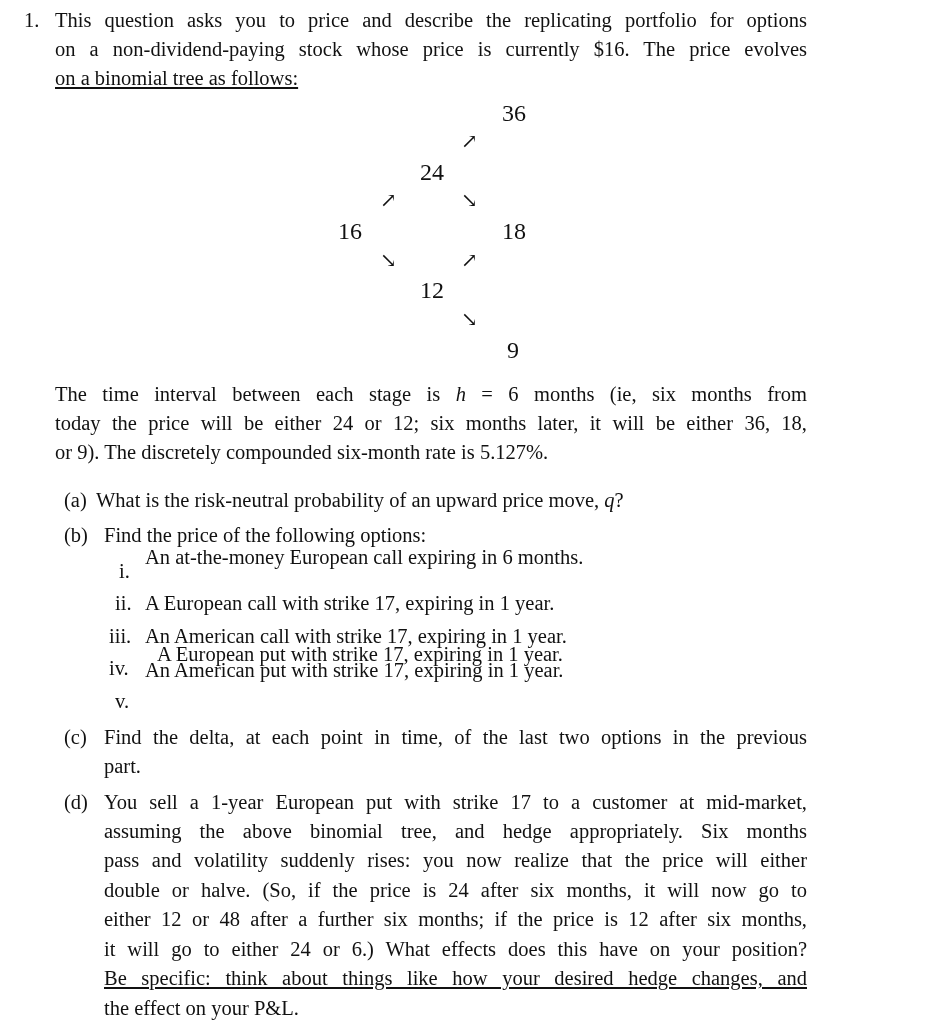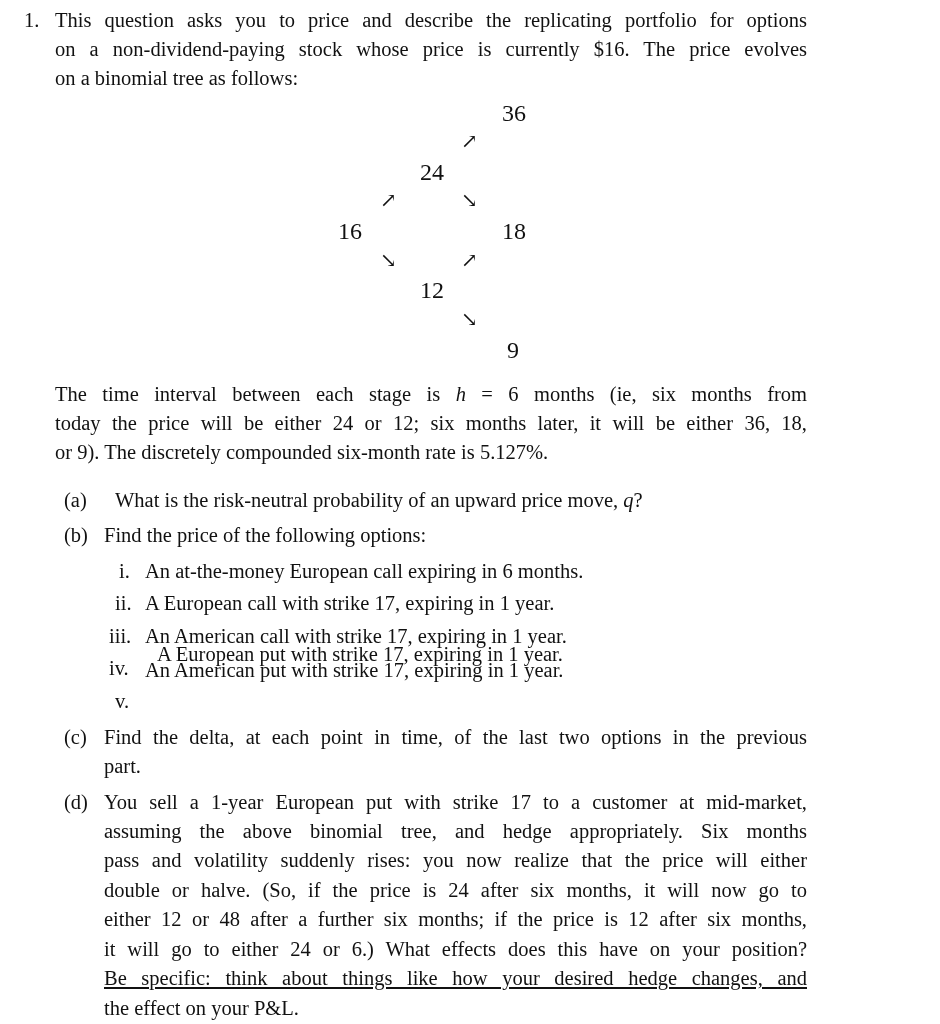--- a/index.html
+++ b/index.html
@@ -16,21 +16,21 @@
     .ital { font-style: italic; }
   </style>
 </head>
 <body>
 
 <div>
 
   <span class="abs line" style="left:24px; top:6px;">1.</span>
   <div class="abs line just" style="left:55px; top:6px; width:752px;">This question asks you to price and describe the replicating portfolio for options</div>
   <div class="abs line just" style="left:55px; top:35px; width:752px;">on a non-dividend-paying stock whose price is currently $16.  The price evolves</div>
-  <div class="abs line" style="left:55px; top:64px;">on a binomial tree as follows:</div>
+  <div class="abs line" style="left:55px; top:64px;text-decoration:underline;">on a binomial tree as follows:</div>
 
   <div>
     <span class="tree-node" style="left:338px; top:218px;">16</span>
     <span class="tree-node" style="left:420px; top:159px;">24</span>
     <span class="tree-node" style="left:420px; top:277px;">12</span>
     <span class="tree-node" style="left:502px; top:100px;">36</span>
     <span class="tree-node" style="left:502px; top:218px;">18</span>
     <span class="tree-node" style="left:507px; top:337px;">9</span>
 
     <span class="arrow" style="left:380px; top:190px;">↗</span>
@@ -40,30 +40,30 @@
     <span class="arrow" style="left:461px; top:250px;">↗</span>
     <span class="arrow" style="left:461px; top:309px;">↘</span>
   </div>
 
   <div class="abs line just" style="left:55px; top:380px; width:752px;"><span>The time interval between each stage is </span><span class="ital">h</span><span> = 6 months (ie, six months from</span></div>
   <div class="abs line just" style="left:55px; top:409px; width:752px;">today the price will be either 24 or 12; six months later, it will be either 36, 18,</div>
   <div class="abs line" style="left:55px; top:438px;">or 9).  The discretely compounded six-month rate is 5.127%.</div>
 
   <div>
     <span class="abs line" style="left:64px; top:486px;">(a)</span>
-    <div class="abs line" style="left:115px; top:486px;"><span>What is the risk-neutral probability of an upward price move, </span><span class="ital">q</span><span>?</span></div>
+    <div class="abs line" style="left:96px; top:486px;"><span>What is the risk-neutral probability of an upward price move, </span><span class="ital">q</span><span>?</span></div>
   </div>
 
   <div>
     <span class="abs line" style="left:64px; top:521px;">(b)</span>
     <div class="abs line" style="left:104px; top:521px;">Find the price of the following options:</div>
 
     <div>
       <span class="abs line" style="left:119px; top:557px;">i.</span>
-      <span class="abs line" style="left:145px; top:557px;text-align:right;">An at-the-money European call expiring in 6 months.</span>
+      <span class="abs line" style="left:145px; top:543px;text-align:right;">An at-the-money European call expiring in 6 months.</span>
 
       <span class="abs line" style="left:115px; top:589px;">ii.</span>
       <span class="abs line" style="left:145px; top:589px;">A European call with strike 17, expiring in 1 year.</span>
 
       <span class="abs line" style="left:109px; top:622px;">iii.</span>
       <span class="abs line" style="left:145px; top:622px;">An American call with strike 17, expiring in 1 year.</span>
 
       <span class="abs line" style="left:109px; top:654px;">iv.</span>
       <span class="abs line" style="left:145px; top:640px;margin-left:12px;">A European put with strike 17, expiring in 1 year.</span>
 

